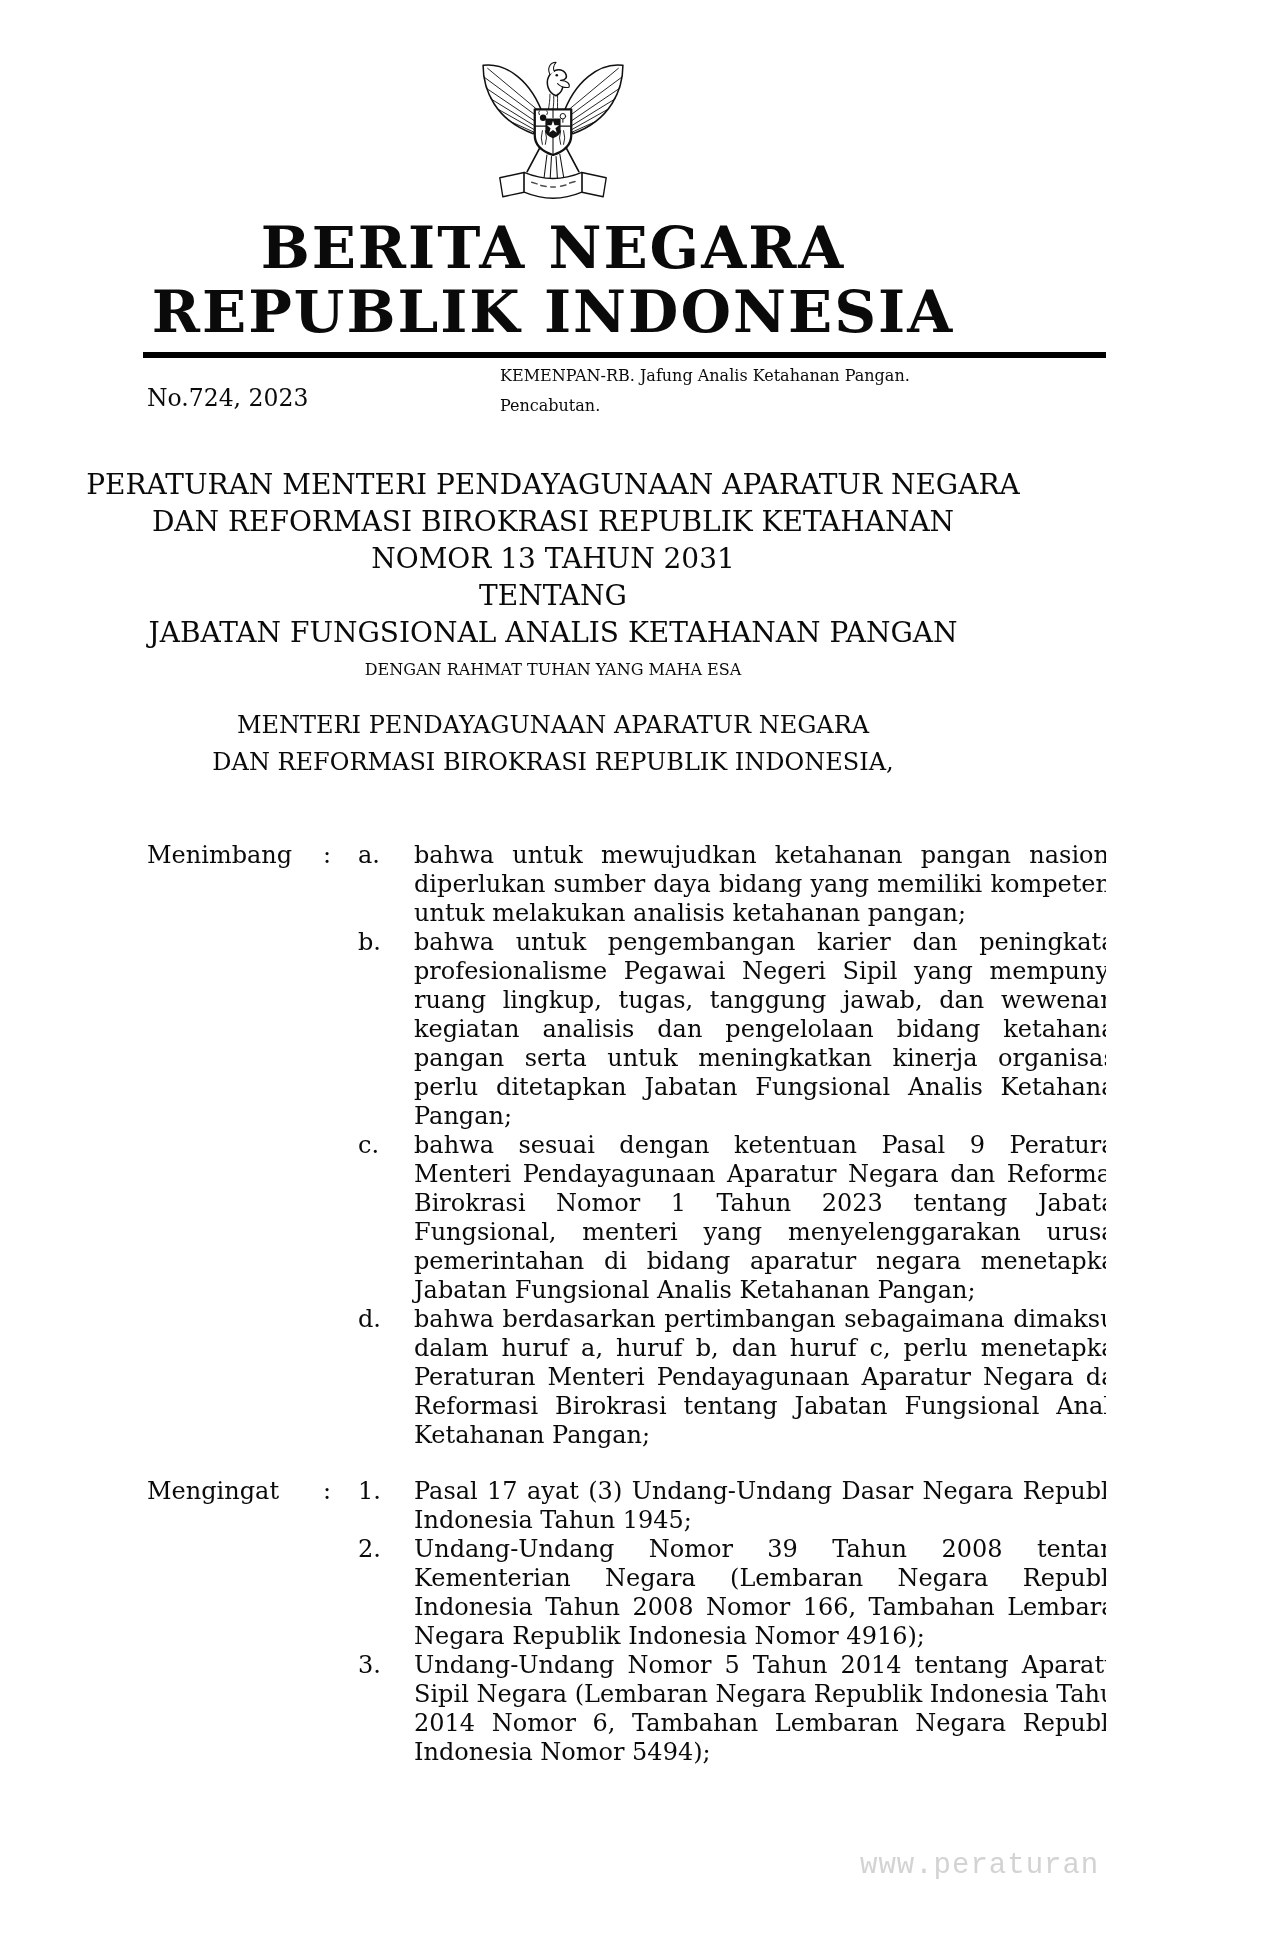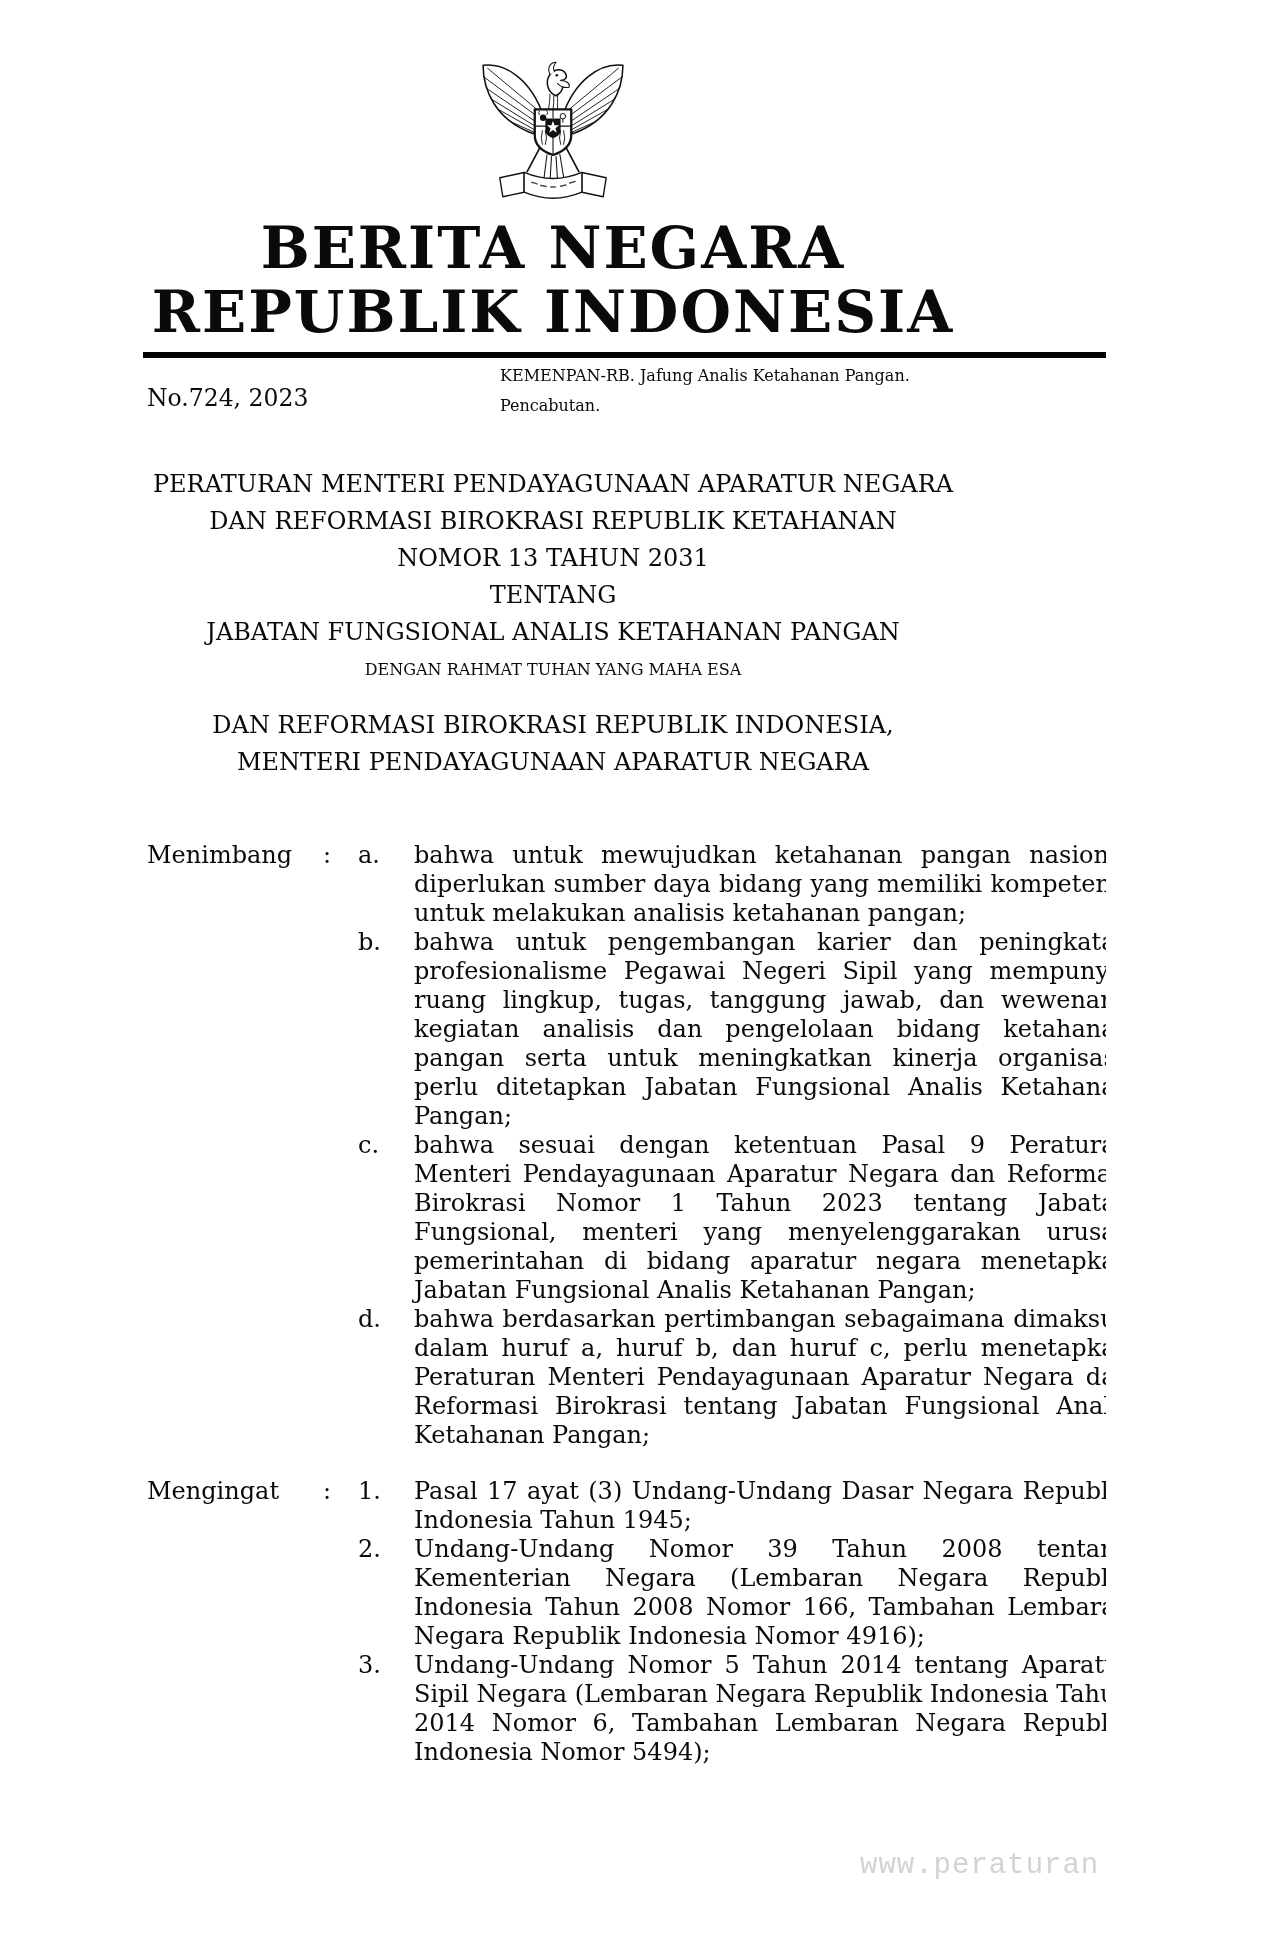--- a/index.html
+++ b/index.html
@@ -45,21 +45,21 @@
     position:absolute;
     left:500px; top:361px;
     width:640px;
     font-size:16px;
     line-height:29.5px;
   }
   .doc-title{
     position:absolute;
     left:0; right:0; top:466px;
     text-align:center;
-    font-size:24px;
+    font-size:28px;
     line-height:37px;
   }
   .invocation{
     position:absolute;
     left:0; right:0; top:651px;
     text-align:center;
     font-size:16px;
     line-height:37px;
   }
   .issuer{
@@ -190,22 +190,22 @@
     <div>PERATURAN MENTERI PENDAYAGUNAAN APARATUR NEGARA</div>
     <div>DAN REFORMASI BIROKRASI REPUBLIK KETAHANAN</div>
     <div>NOMOR 13 TAHUN 2031</div>
     <div>TENTANG</div>
     <div>JABATAN FUNGSIONAL ANALIS KETAHANAN PANGAN</div>
   </div>
 
   <div class="invocation">DENGAN RAHMAT TUHAN YANG MAHA ESA</div>
 
   <div class="issuer">
+    <div>MENTERI PENDAYAGUNAAN APARATUR NEGARA</div>
     <div>DAN REFORMASI BIROKRASI REPUBLIK INDONESIA,</div>
-    <div>MENTERI PENDAYAGUNAAN APARATUR NEGARA</div>
   </div>
 
   <div class="section sec-considering">
     <div class="section-label">Menimbang</div>
     <div class="section-colon">:</div>
     <ol class="section-items">
       <li>
         <span class="item-marker">a.</span>
         <span class="item-text">bahwa untuk mewujudkan ketahanan pangan nasional diperlukan sumber daya bidang yang memiliki kompetensi untuk melakukan analisis ketahanan pangan;</span>
       </li>

